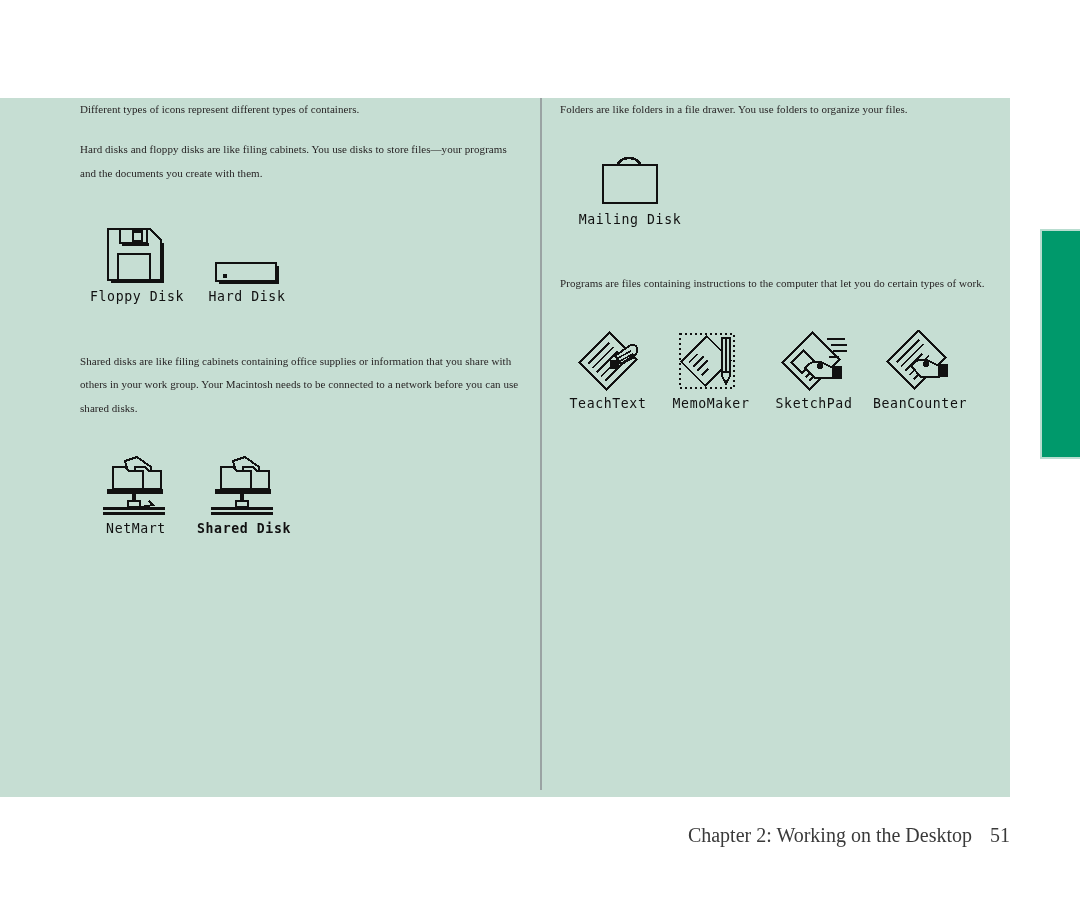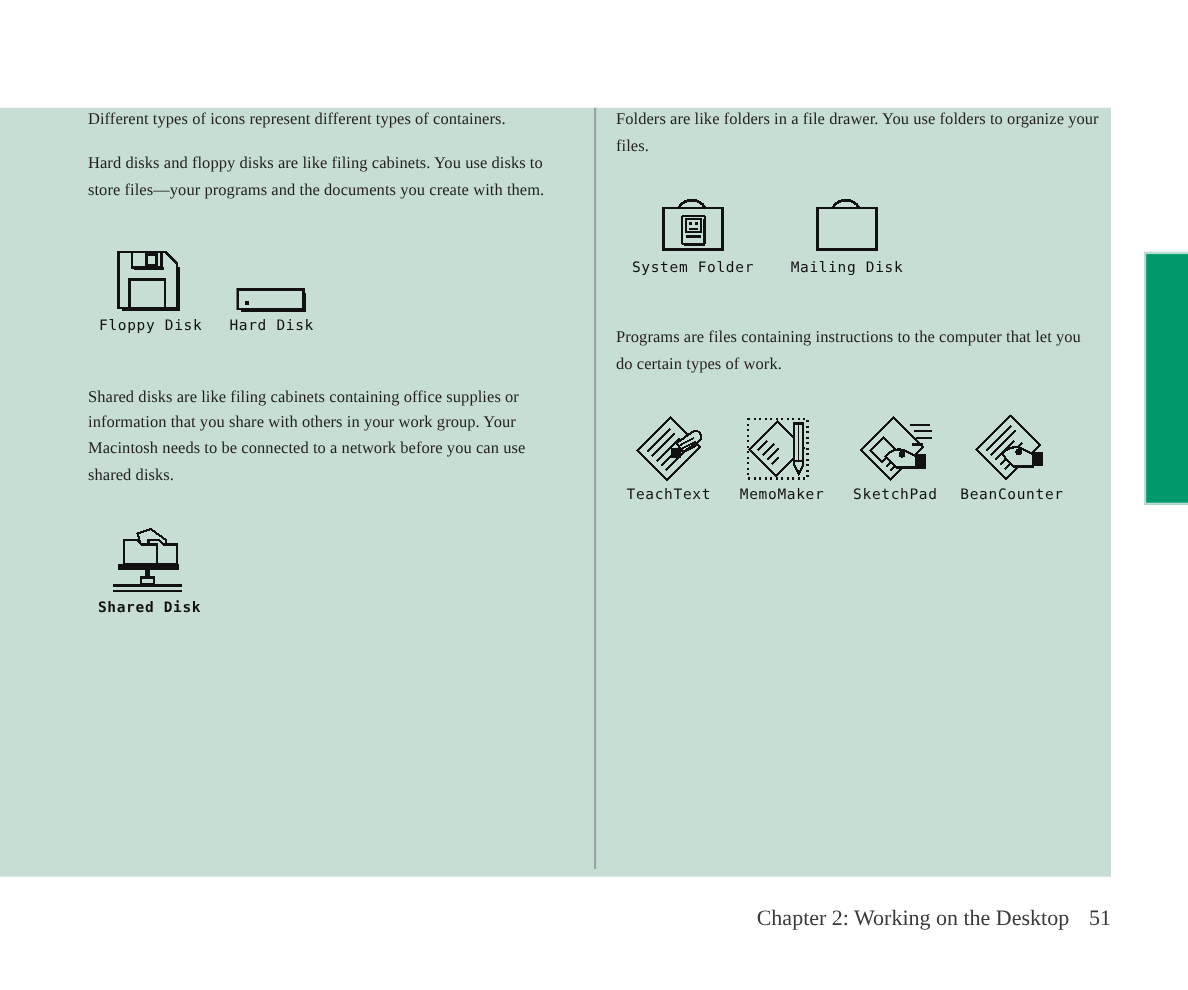--- a/index.html
+++ b/index.html
@@ -53,21 +53,21 @@
   .column {
     position: absolute;
     top: 98px;
   }
   #left-column  { left: 80px;  width: 440px; }
   #right-column { left: 560px; width: 440px; }
 
   p.body-text {
     margin: 0 0 0 0;
     font-family: "Liberation Serif", serif;
-    font-size: 15px;
+    font-size: 11px;
     line-height: 23.8px;
     color: #231f20;
     letter-spacing: 0.05px;
   }
   p.body-text + p.body-text { margin-top: 16px; }
 
   .spacer-lg { height: 46px; }
   .spacer-md { height: 34px; }
 
   
@@ -168,20 +168,43 @@
   </div>
 
   <div class="spacer-lg"></div>
 
   <p class="body-text">Shared disks are like filing cabinets containing office supplies or information that you share with others in your work group. Your Macintosh needs to be connected to a network before you can use shared disks.</p>
 
   <div class="spacer-md"></div>
 
   <div class="icon-row" style="padding-left:2px;">
 
+    <div class="icon-cell" style="width:108px;">
+      <div class="icon-art" style="height:62px;">
+        <svg width="70" height="62" viewBox="0 0 70 62">
+
+          <path d="M24 6 L36 2 L50 12 L50 26 L30 26 Z" fill="#c6ded3" stroke="#111" stroke-width="2"></path>
+
+          <path d="M34 12 H44 L48 16 H60 V34 H34 Z" fill="#c6ded3" stroke="#111" stroke-width="2"></path>
+
+          <path d="M12 12 H24 L28 16 H42 V34 H12 Z" fill="#c6ded3" stroke="#111" stroke-width="2"></path>
+
+          <rect x="6" y="34" width="56" height="5" fill="#111"></rect>
+
+          <rect x="31" y="39" width="4" height="8" fill="#111"></rect>
+          <rect x="27" y="46" width="12" height="6" fill="#c6ded3" stroke="#111" stroke-width="2"></rect>
+
+          <rect x="2" y="52" width="62" height="3" fill="#111"></rect>
+          <rect x="2" y="57" width="62" height="2.5" fill="#111"></rect>
+
+          <path d="M40 52 L52 50 L48 46" fill="none" stroke="#111" stroke-width="2"></path>
+        </svg>
+      </div>
+      <div class="icon-label">NetMart</div>
+    </div>
 
     <div class="icon-cell" style="width:108px;font-weight:bold;">
       <div class="icon-art" style="height:62px;">
         <svg width="70" height="62" viewBox="0 0 70 62">
           <path d="M24 6 L36 2 L50 12 L50 26 L30 26 Z" fill="#c6ded3" stroke="#111" stroke-width="2"></path>
           <path d="M34 12 H44 L48 16 H60 V34 H34 Z" fill="#c6ded3" stroke="#111" stroke-width="2"></path>
           <path d="M12 12 H24 L28 16 H42 V34 H12 Z" fill="#c6ded3" stroke="#111" stroke-width="2"></path>
           <rect x="6" y="34" width="56" height="5" fill="#111"></rect>
           <rect x="31" y="39" width="4" height="8" fill="#111"></rect>
           <rect x="27" y="46" width="12" height="6" fill="#c6ded3" stroke="#111" stroke-width="2"></rect>
@@ -196,40 +219,20 @@
 </div>
 
 <div class="column" id="right-column">
 
   <p class="body-text">Folders are like folders in a file drawer. You use folders to organize your files.</p>
 
   <div class="spacer-md"></div>
 
   <div class="icon-row">
 
-    <div class="icon-cell" style="width:140px;">
-      <div class="icon-art" style="height:52px;">
-        <svg width="70" height="52" viewBox="0 0 70 52">
-
-          <path d="M22 9 Q26 2 34 2 Q42 2 46 9" fill="#c6ded3" stroke="#111" stroke-width="2.5"></path>
-
-          <rect x="8" y="9" width="54" height="38" fill="#c6ded3" stroke="#111" stroke-width="2.5"></rect>
-
-          <path d="M27 16 H44 Q46 16 46 18 V40 Q46 42 44 42 H27 Q25 42 25 40 V18 Q25 16 27 16 Z" fill="#c6ded3" stroke="#111" stroke-width="2"></path>
-          <rect x="29" y="19" width="13" height="12" fill="#c6ded3" stroke="#111" stroke-width="2"></rect>
-          <rect x="31.5" y="22" width="2.5" height="2.5" fill="#111"></rect>
-          <rect x="37" y="22" width="2.5" height="2.5" fill="#111"></rect>
-          <rect x="31.5" y="27" width="8" height="2" fill="#111"></rect>
-          <rect x="29" y="34" width="13" height="2.5" fill="#111"></rect>
-          <rect x="44" y="19" width="2.5" height="23" fill="#111"></rect>
-          <rect x="27" y="41" width="19" height="2.5" fill="#111"></rect>
-        </svg>
-      </div>
-      <div class="icon-label">System Folder</div>
-    </div>
 
     <div class="icon-cell" style="width:140px;">
       <div class="icon-art" style="height:52px;">
         <svg width="70" height="52" viewBox="0 0 70 52">
           <path d="M22 9 Q26 2 34 2 Q42 2 46 9" fill="#c6ded3" stroke="#111" stroke-width="2.5"></path>
           <rect x="8" y="9" width="54" height="38" fill="#c6ded3" stroke="#111" stroke-width="2.5"></rect>
         </svg>
       </div>
       <div class="icon-label">Mailing Disk</div>
     </div>

